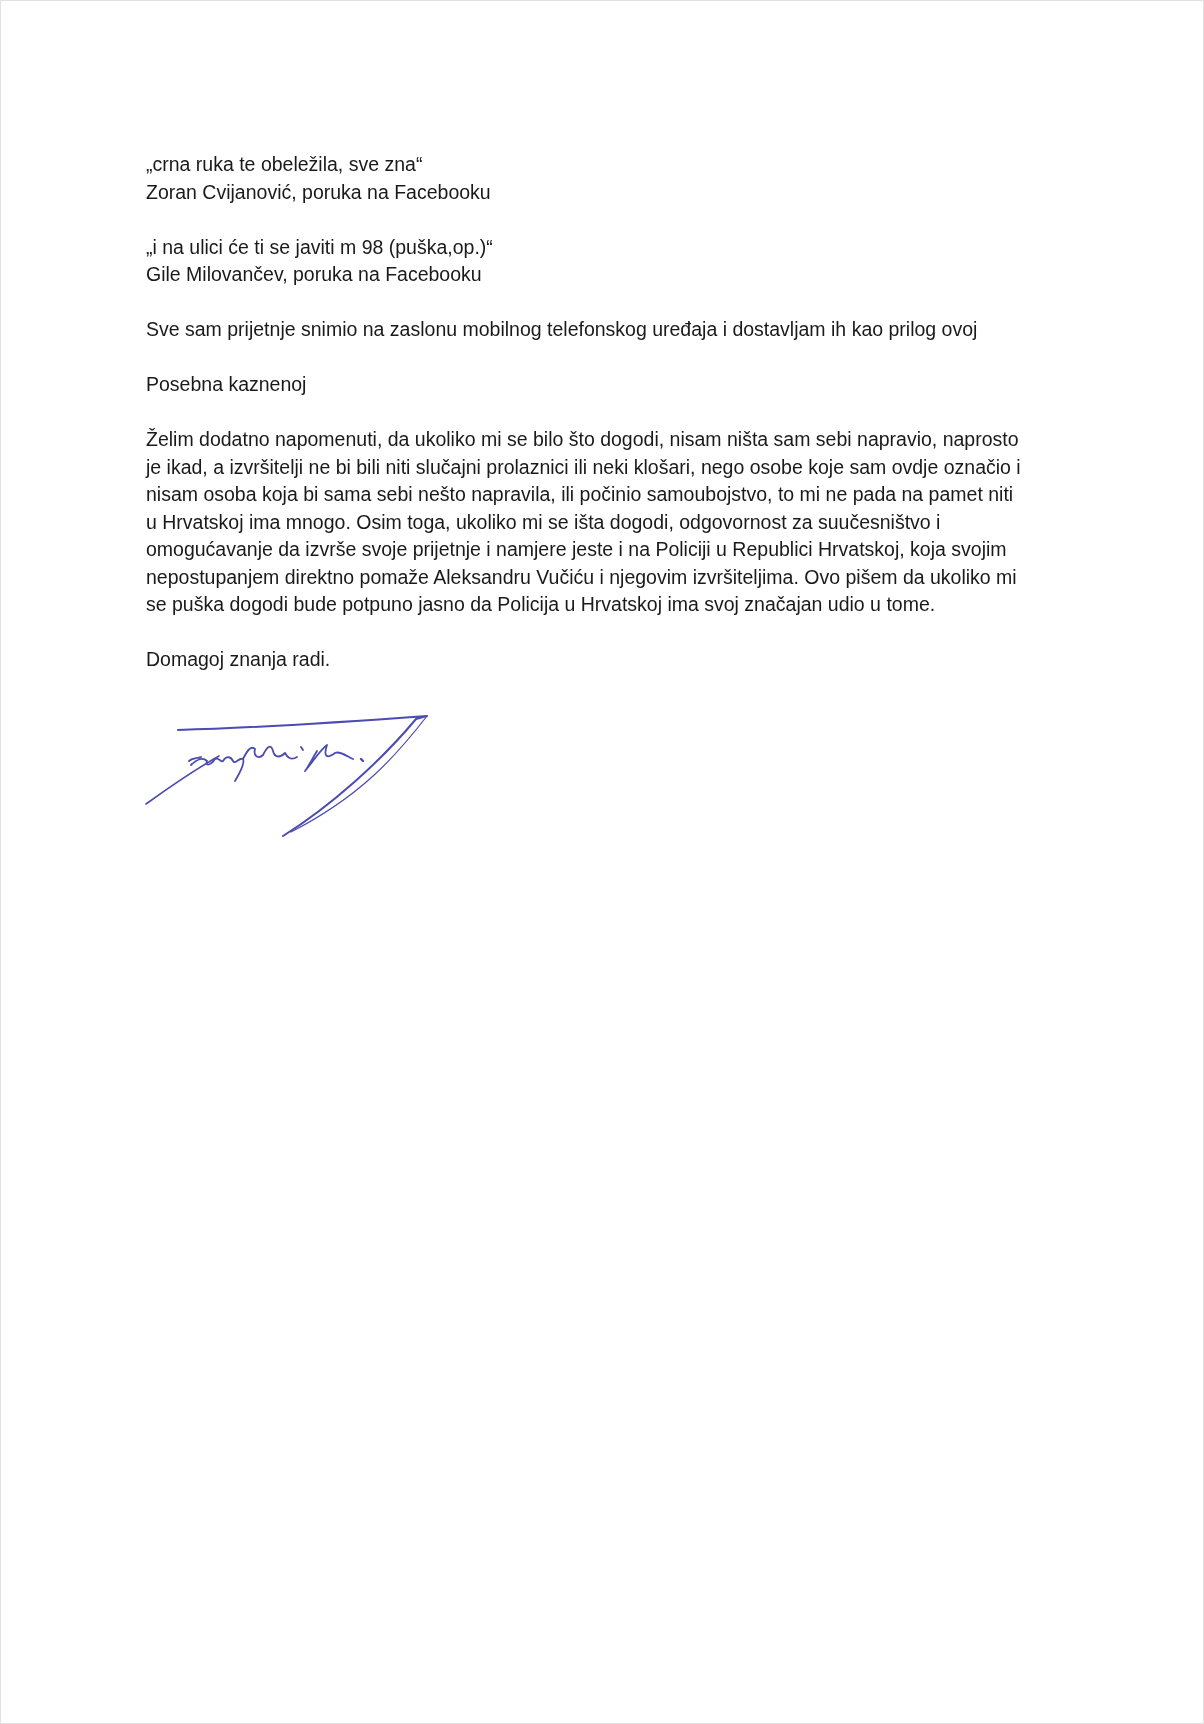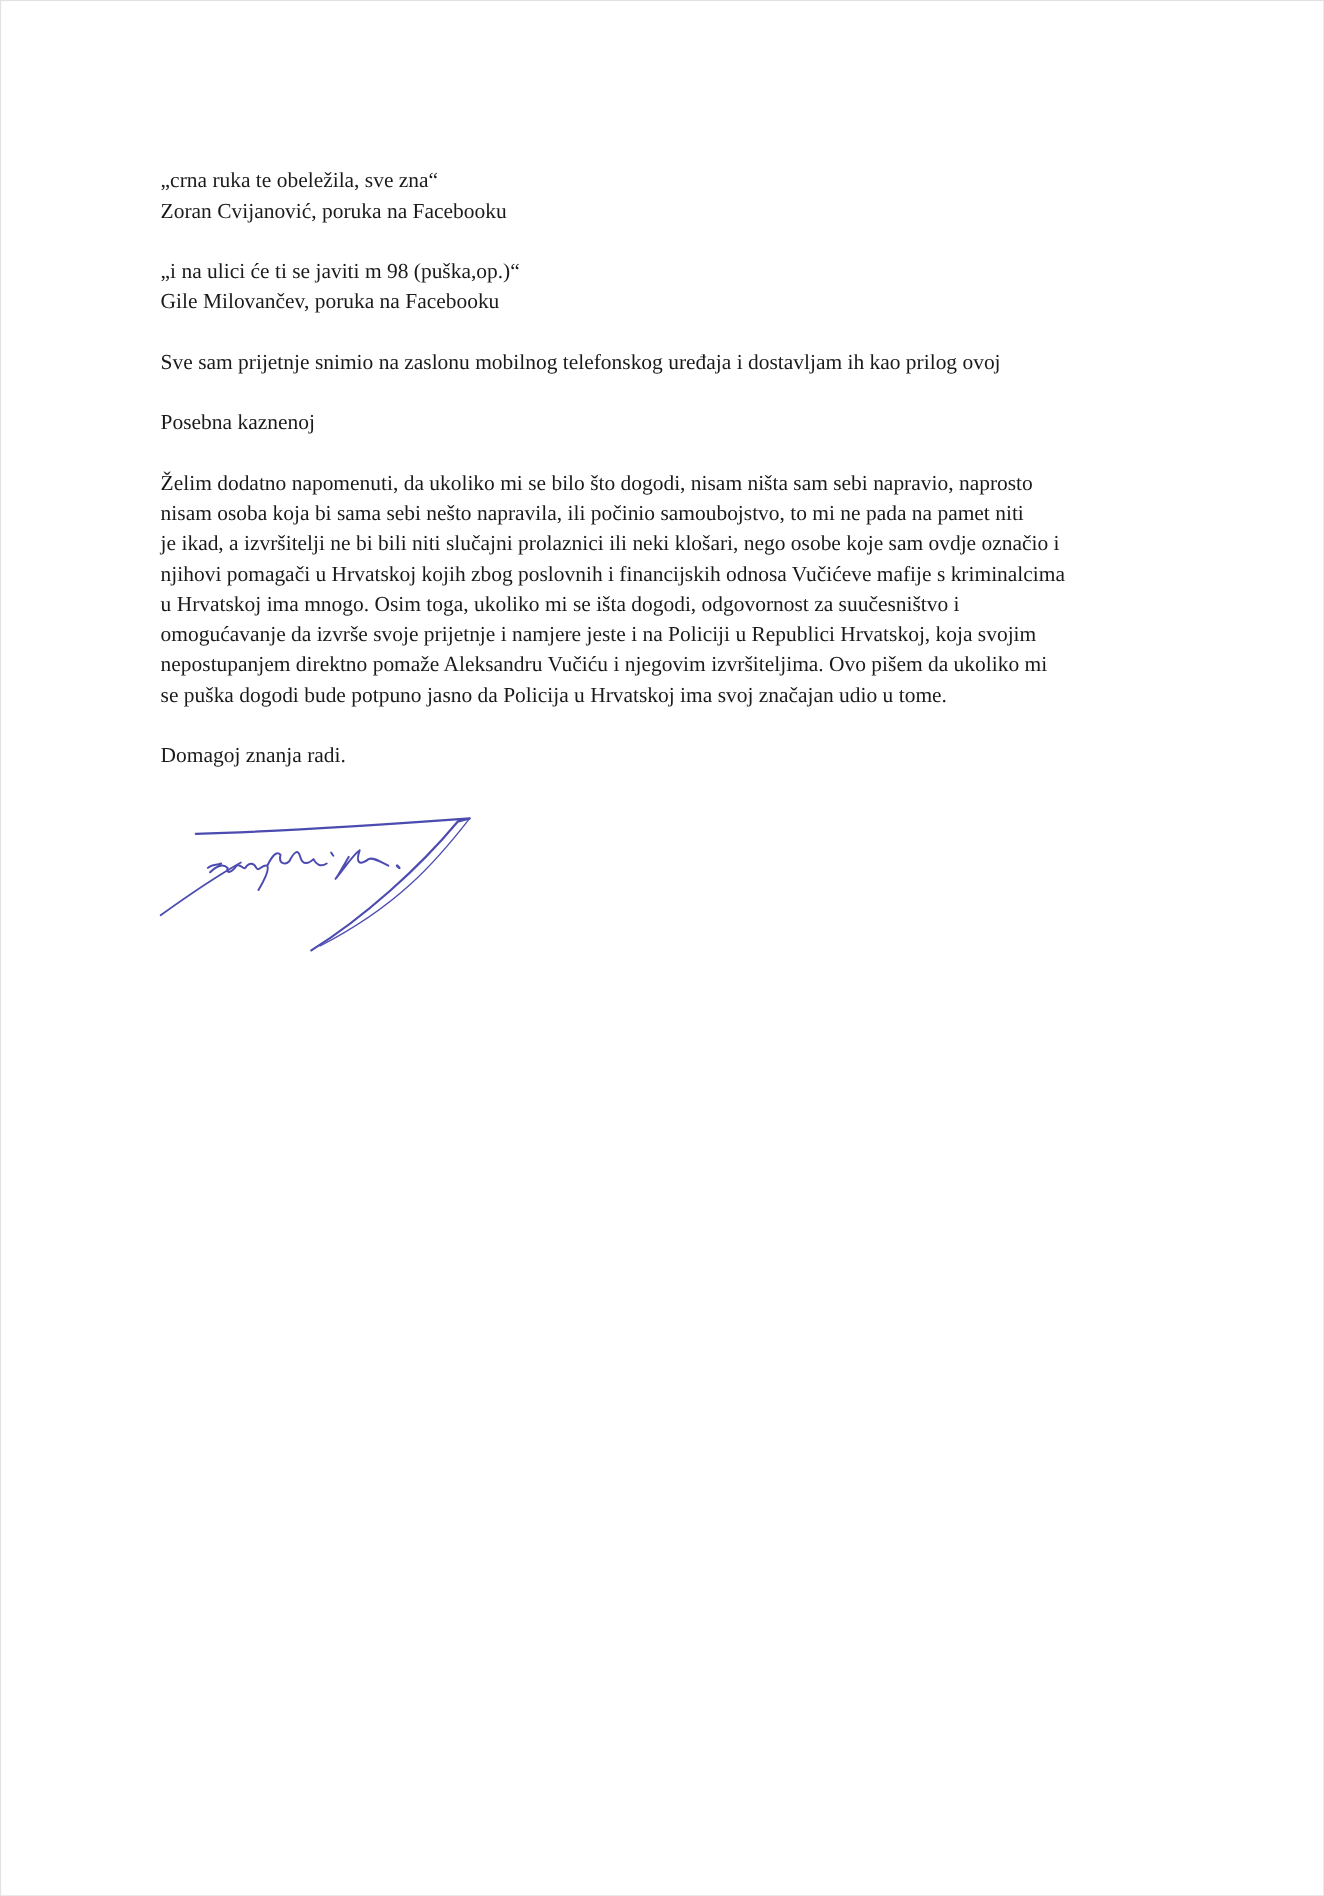--- a/index.html
+++ b/index.html
@@ -8,21 +8,20 @@
     background: #ffffff;
     position: relative;
     overflow: hidden;
     font-family: "Liberation Sans", "DejaVu Sans", sans-serif;
   }
   .page {
     position: absolute; left: 0; top: 0;
     width: 1202px; height: 1722px;
     border: 1px solid #e2e2e2;
     background: #fff;
-    font-family: Liberation Serif, serif;
   }
   .content {
     position: absolute;
     left: 145px; top: 150px;
     width: 930px;
     font-size: 19.5px;
     line-height: 27.5px;
     color: #1a1a1a;
   }
   .block { margin: 0 0 27.5px 0; }
@@ -53,23 +52,22 @@
     <div class="block">
       <span class="line">Sve sam prijetnje snimio na zaslonu mobilnog telefonskog uređaja i dostavljam ih kao prilog ovoj</span>
     </div>
 
     <div class="block">
       <span class="line">Posebna kaznenoj</span>
     </div>
 
     <div class="block">
       <span class="line">Želim dodatno napomenuti, da ukoliko mi se bilo što dogodi, nisam ništa sam sebi napravio, naprosto</span>
+      <span class="line">je ikad, a izvršitelji ne bi bili niti slučajni prolaznici ili neki klošari, nego osobe koje sam ovdje označio i</span>
       <span class="line">nisam osoba koja bi sama sebi nešto napravila, ili počinio samoubojstvo, to mi ne pada na pamet niti</span>
-      <span class="line">je ikad, a izvršitelji ne bi bili niti slučajni prolaznici ili neki klošari, nego osobe koje sam ovdje označio i</span>
-      <span class="line">njihovi pomagači u Hrvatskoj kojih zbog poslovnih i financijskih odnosa Vučićeve mafije s kriminalcima</span>
       <span class="line">u Hrvatskoj ima mnogo. Osim toga, ukoliko mi se išta dogodi, odgovornost za suučesništvo i</span>
       <span class="line">omogućavanje da izvrše svoje prijetnje i namjere jeste i na Policiji u Republici Hrvatskoj, koja svojim</span>
       <span class="line">nepostupanjem direktno pomaže Aleksandru Vučiću i njegovim izvršiteljima. Ovo pišem da ukoliko mi</span>
       <span class="line">se puška dogodi bude potpuno jasno da Policija u Hrvatskoj ima svoj značajan udio u tome.</span>
     </div>
 
     <div class="block">
       <span class="line">Domagoj znanja radi.</span>
     </div>
 

